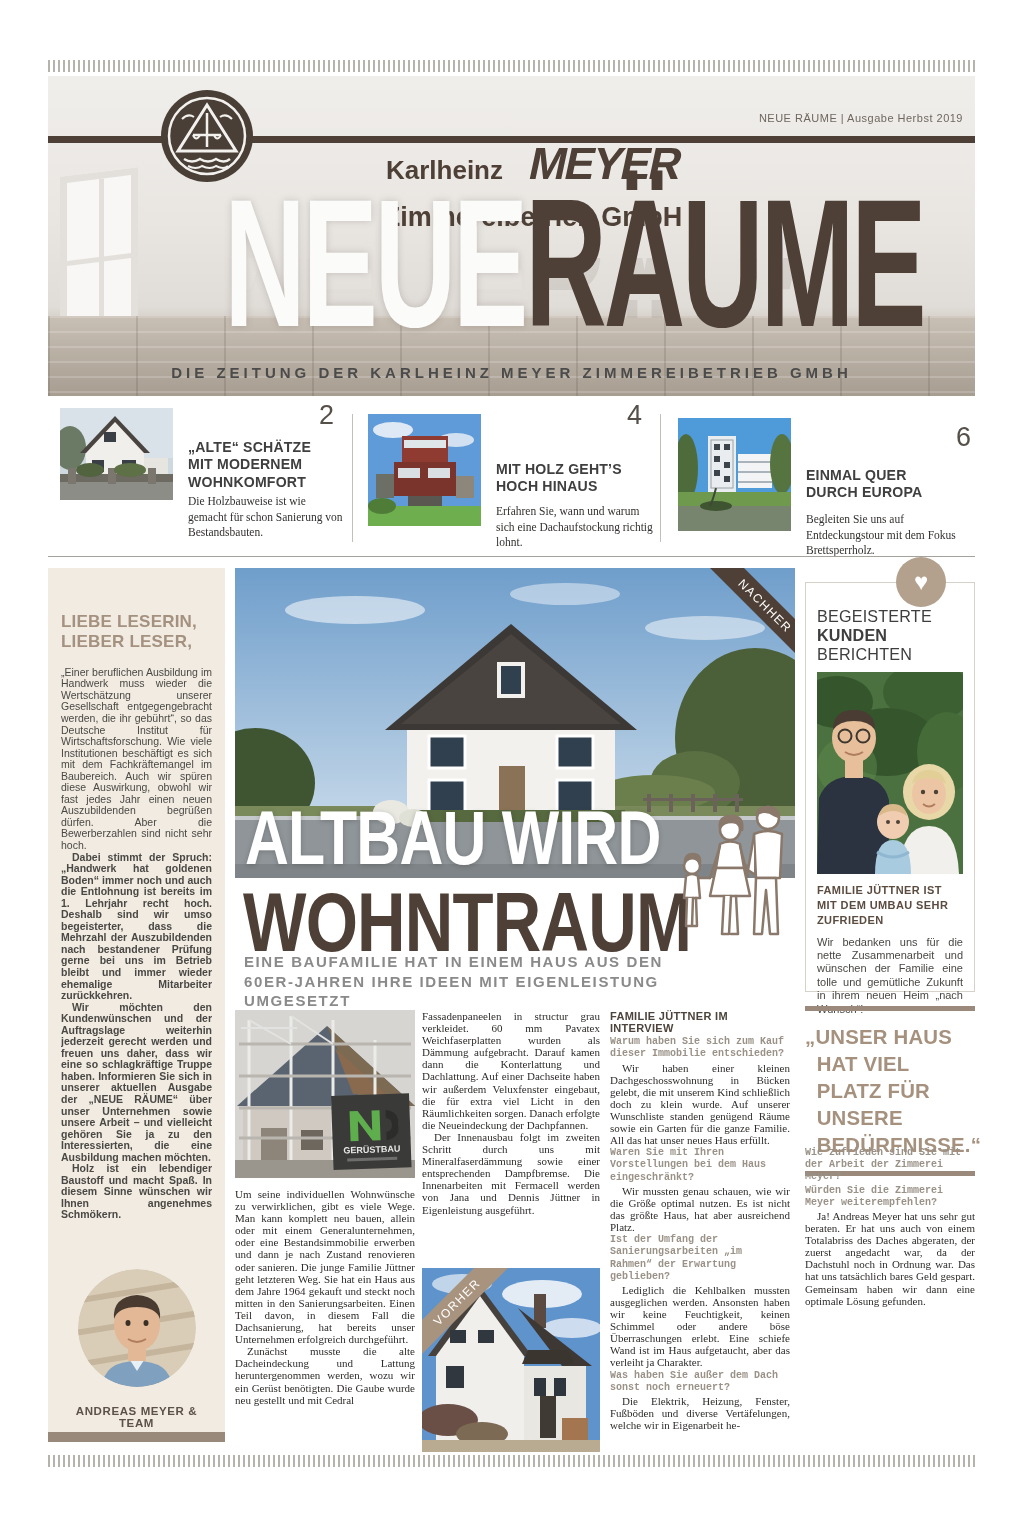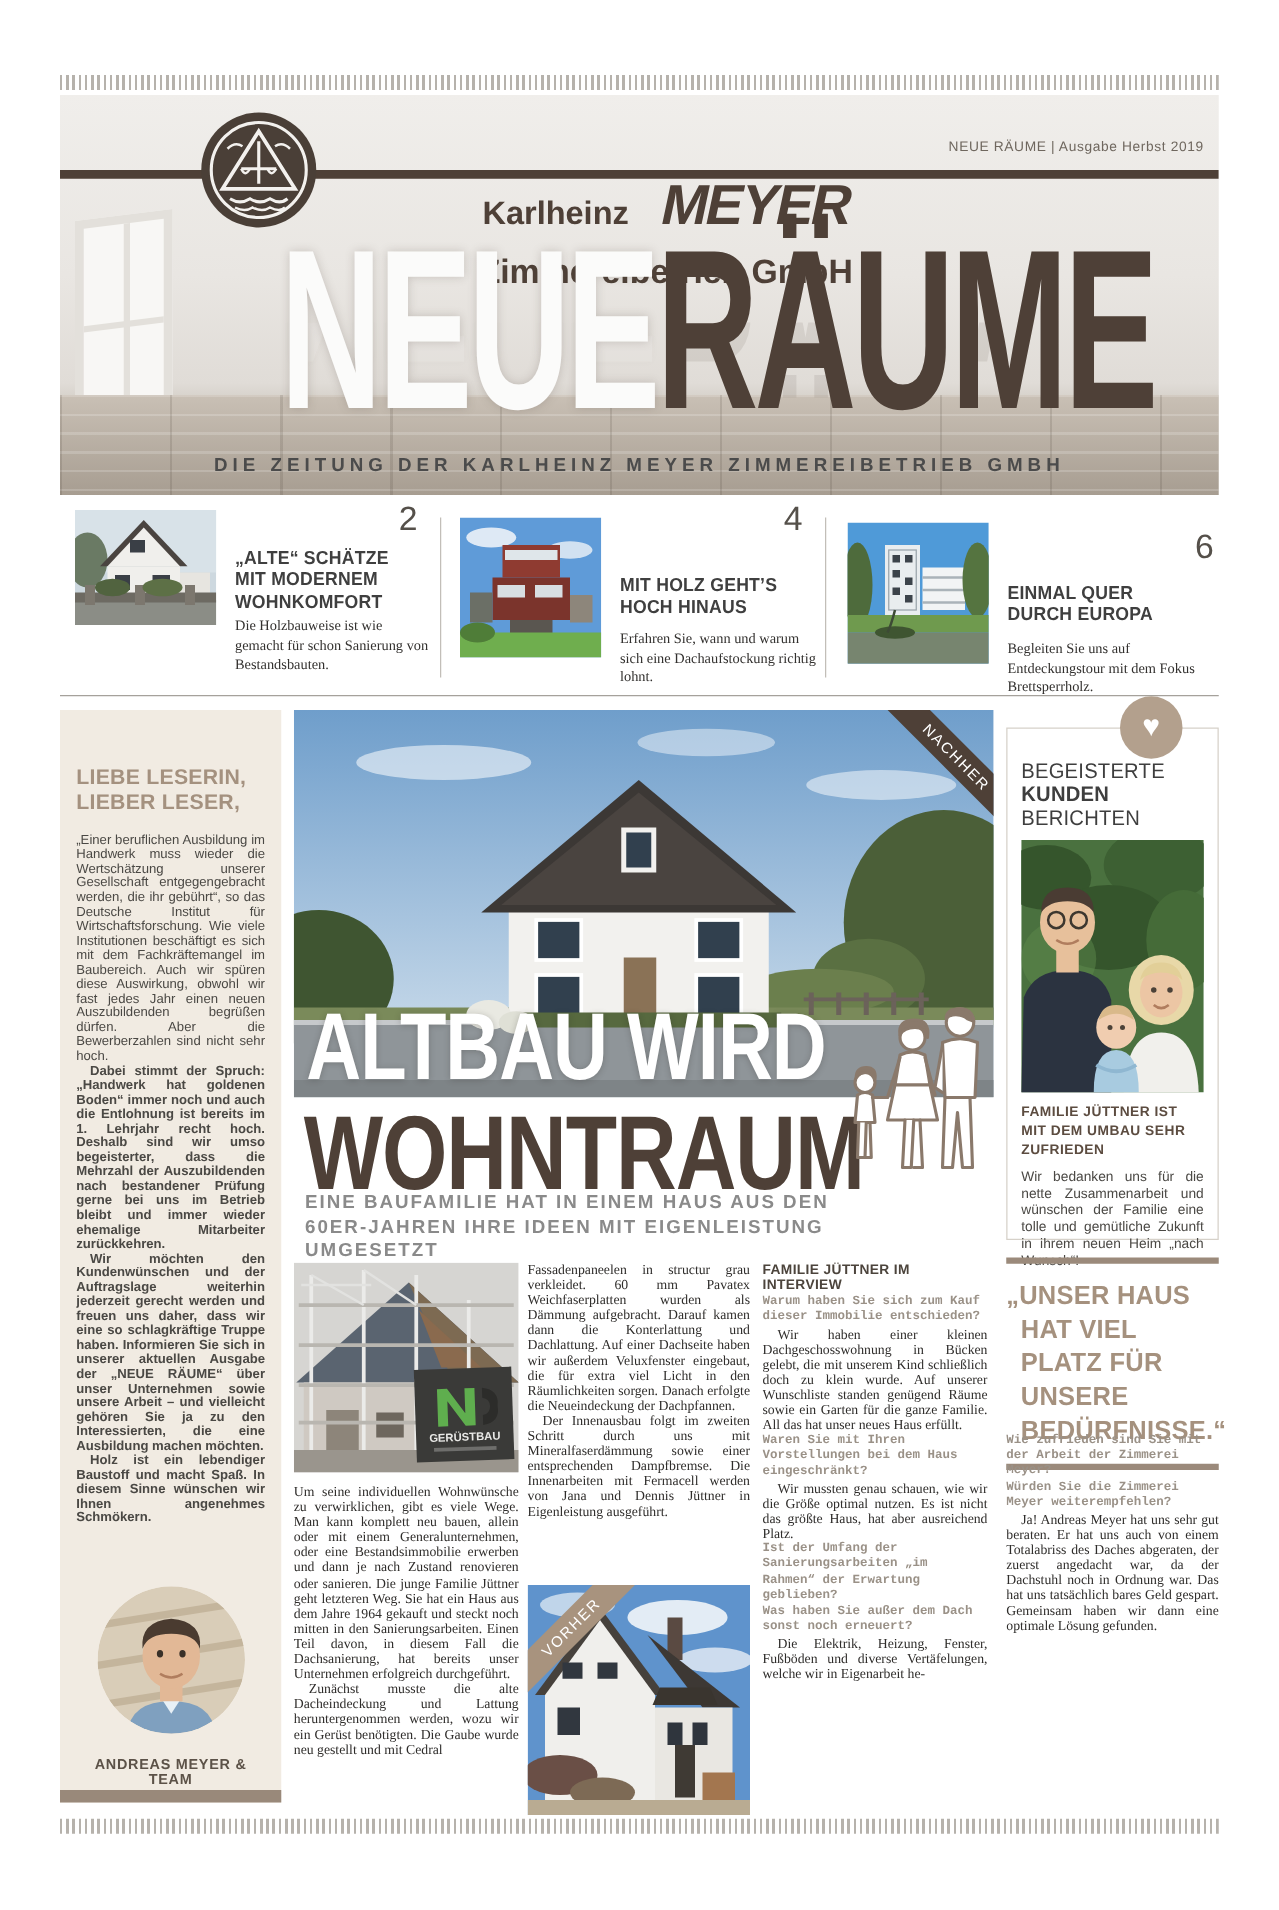--- a/index.html
+++ b/index.html
@@ -482,20 +482,21 @@
     </div>
   </div>
 
   <div class="col colC">
     <div class="iv-heading">FAMILIE JÜTTNER IM INTERVIEW</div>
     <div class="iv-q">Warum haben Sie sich zum Kauf dieser Immobilie entschieden?</div>
     <p class="iv-a">Wir haben einer kleinen Dachgeschosswohnung in Bücken gelebt, die mit unserem Kind schließlich doch zu klein wurde. Auf unserer Wunschliste standen genügend Räume sowie ein Garten für die ganze Familie. All das hat unser neues Haus erfüllt.</p>
     <div class="iv-q">Waren Sie mit Ihren Vorstellungen bei dem Haus eingeschränkt?</div>
     <p class="iv-a">Wir mussten genau schauen, wie wir die Größe optimal nutzen. Es ist nicht das größte Haus, hat aber ausreichend Platz.</p>
     <div class="iv-q">Ist der Umfang der Sanierungsarbeiten „im Rahmen“ der Erwartung geblieben?</div>
+    <p class="iv-a">Lediglich die Kehlbalken mussten ausgeglichen werden. Ansonsten haben wir keine Feuchtigkeit, keinen Schimmel oder andere böse Überraschungen erlebt. Eine schiefe Wand ist im Haus aufgetaucht, aber das verleiht ja Charakter.</p>
     <div class="iv-q">Was haben Sie außer dem Dach sonst noch erneuert?</div>
     <p class="iv-a">Die Elektrik, Heizung, Fenster, Fußböden und diverse Vertäfelungen, welche wir in Eigenarbeit he-</p>
   </div>
 
   <div class="col colD">
     <div class="iv-q">Wie zufrieden sind Sie mit der Arbeit der Zimmerei Meyer?</div>
     <div class="iv-q">Würden Sie die Zimmerei Meyer weiterempfehlen?</div>
     <p class="iv-a">Ja! Andreas Meyer hat uns sehr gut beraten. Er hat uns auch von einem Totalabriss des Daches abgeraten, der zuerst angedacht war, da der Dachstuhl noch in Ordnung war. Das hat uns tatsächlich bares Geld gespart. Gemeinsam haben wir dann eine optimale Lösung gefunden.</p>
   </div>
 

